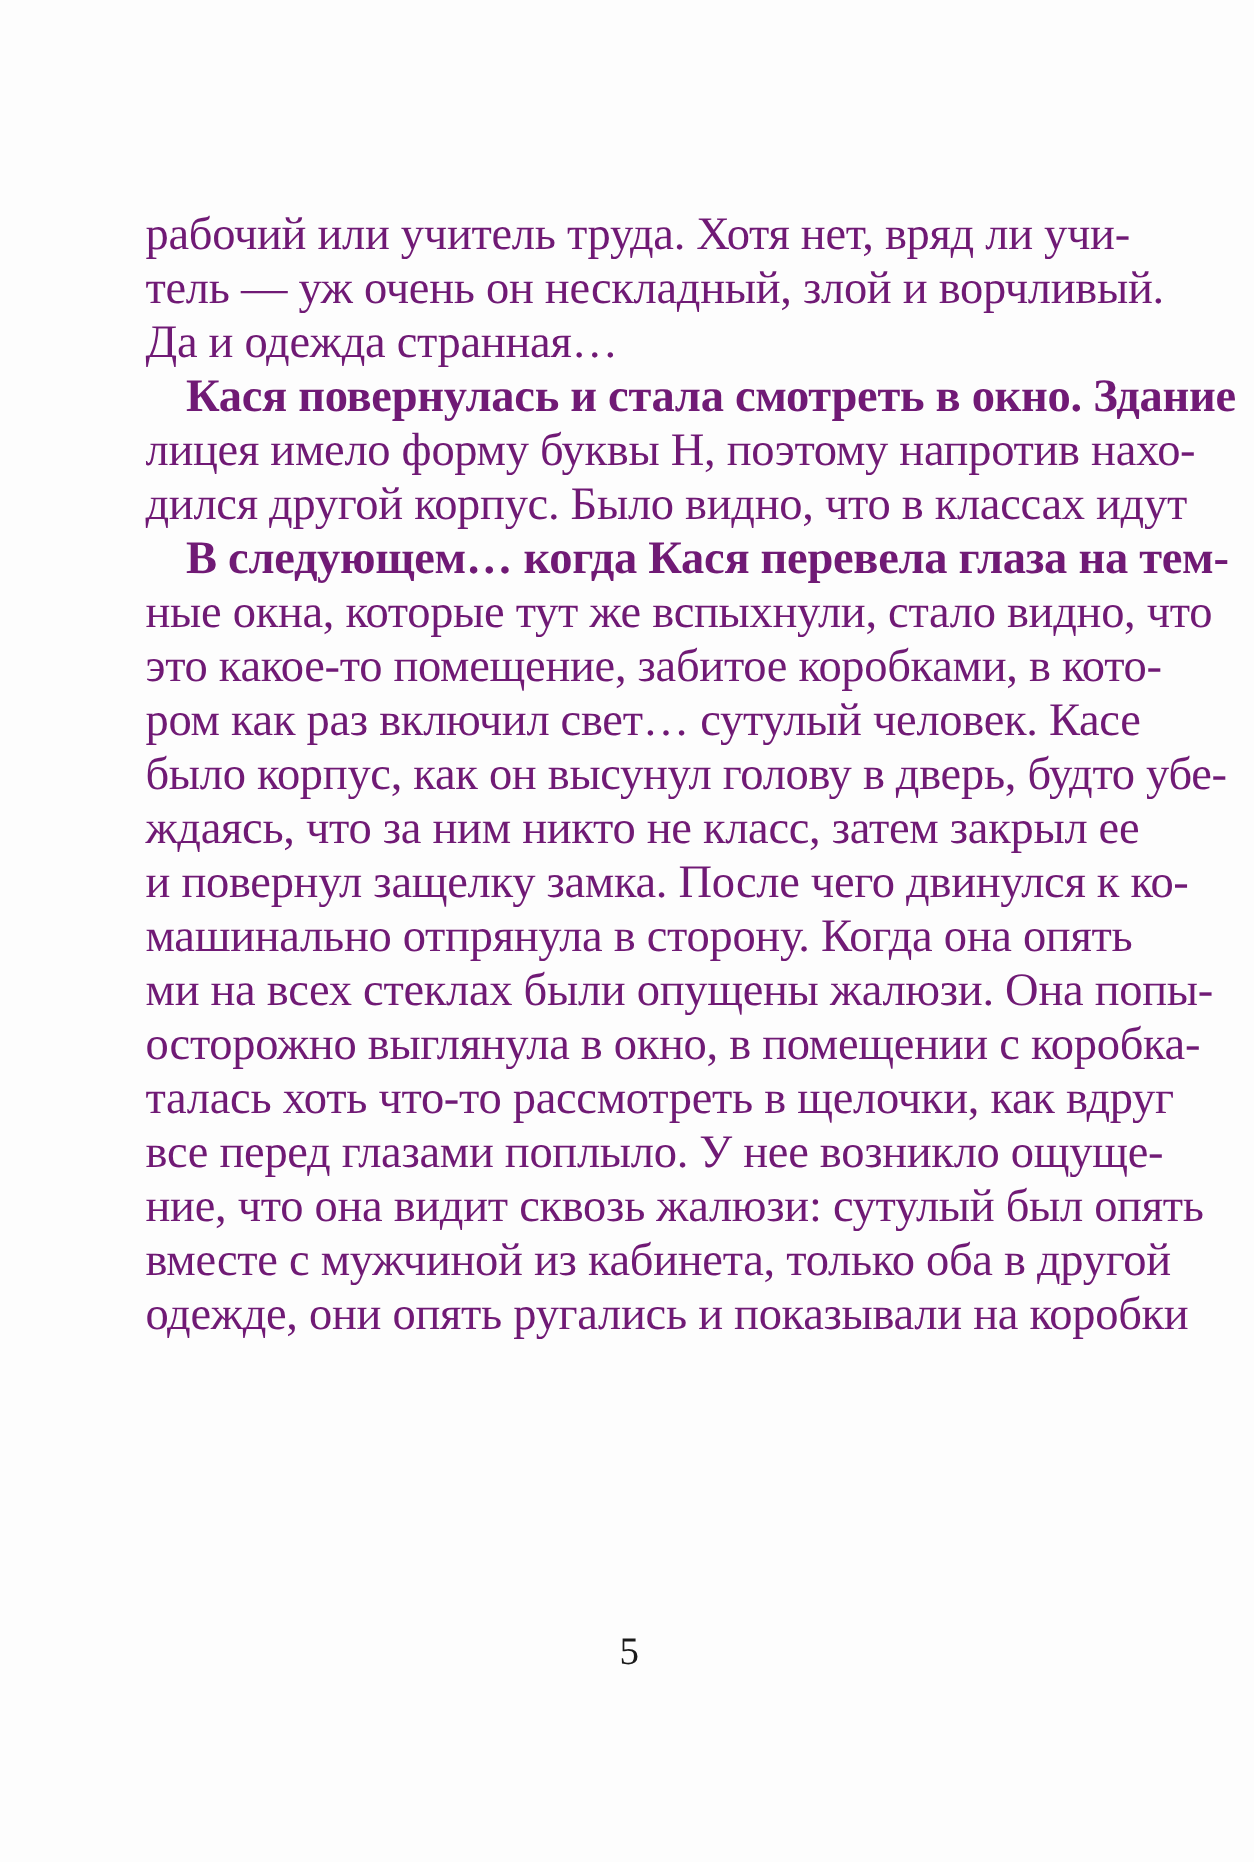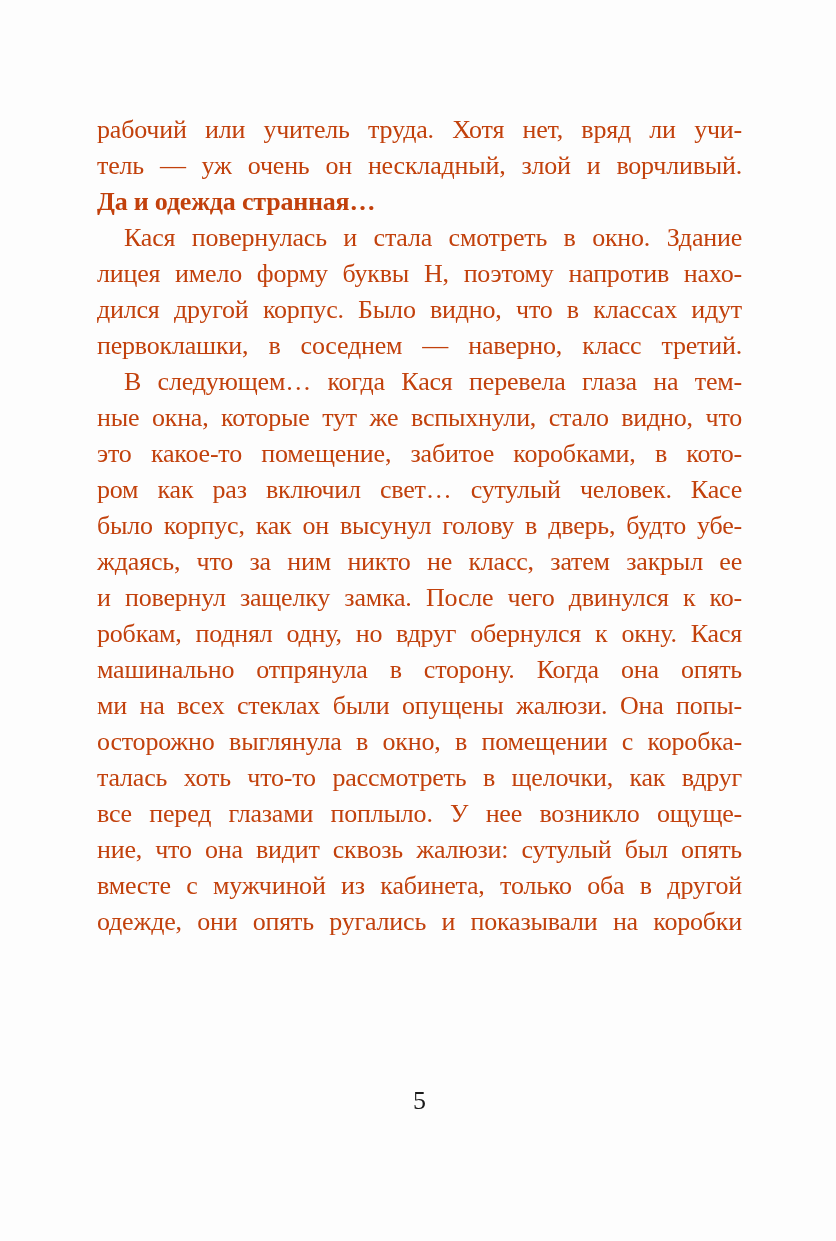--- a/index.html
+++ b/index.html
@@ -18,44 +18,44 @@
     position: absolute;
     left: 0;
     top: 0;
     width: 836px;
     height: 1241px;
     background: #fdfdfd;
   }
   .text-block {
     position: absolute;
     left: 97px;
-    top: 112px;
+    top: 138px;
     width: 645px;
-    color: #c2410c;
-    font-size: 26px;
+    color: #701a75;
+    font-size: 31px;
     line-height: 36px;
   }
   .paragraph {
     margin: 0;
     padding: 0;
   }
   .line {
     height: 36px;
     white-space: nowrap;
     text-align: justify;
     text-align-last: justify;
     letter-spacing: -0.2px;
   }
   .line.natural {
     text-align: left;
     text-align-last: left;
-    font-weight: bold;
   }
   .line.indent {
     text-indent: 27px;
+    font-weight: bold;
   }
   .page-number {
     position: absolute;
     left: 97px;
     top: 1083px;
     width: 645px;
     text-align: center;
     color: #1a1a1a;
     font-size: 26px;
     line-height: 36px;
@@ -68,31 +68,29 @@
   <div class="text-block" id="text-block">
       <div class="paragraph">
         <div class="line">рабочий или учитель труда. Хотя нет, вряд ли учи-</div>
         <div class="line">тель — уж очень он нескладный, злой и ворчливый.</div>
         <div class="line natural">Да и одежда странная…</div>
       </div>
       <div class="paragraph">
         <div class="line indent">Кася повернулась и стала смотреть в окно. Здание</div>
         <div class="line">лицея имело форму буквы Н, поэтому напротив нахо-</div>
         <div class="line">дился другой корпус. Было видно, что в классах идут</div>
-        <div class="line">первоклашки, в соседнем — наверно, класс третий.</div>
       </div>
       <div class="paragraph">
         <div class="line indent">В следующем… когда Кася перевела глаза на тем-</div>
         <div class="line">ные окна, которые тут же вспыхнули, стало видно, что</div>
         <div class="line">это какое-то помещение, забитое коробками, в кото-</div>
         <div class="line">ром как раз включил свет… сутулый человек. Касе</div>
         <div class="line">было корпус, как он высунул голову в дверь, будто убе-</div>
         <div class="line">ждаясь, что за ним никто не класс, затем закрыл ее</div>
         <div class="line">и повернул защелку замка. После чего двинулся к ко-</div>
-        <div class="line">робкам, поднял одну, но вдруг обернулся к окну. Кася</div>
         <div class="line">машинально отпрянула в сторону. Когда она опять</div>
         <div class="line">ми на всех стеклах были опущены жалюзи. Она попы-</div>
         <div class="line">осторожно выглянула в окно, в помещении с коробка-</div>
         <div class="line">талась хоть что-то рассмотреть в щелочки, как вдруг</div>
         <div class="line">все перед глазами поплыло. У нее возникло ощуще-</div>
         <div class="line">ние, что она видит сквозь жалюзи: сутулый был опять</div>
         <div class="line">вместе с мужчиной из кабинета, только оба в другой</div>
         <div class="line">одежде, они опять ругались и показывали на коробки</div>
       </div>
     </div>

